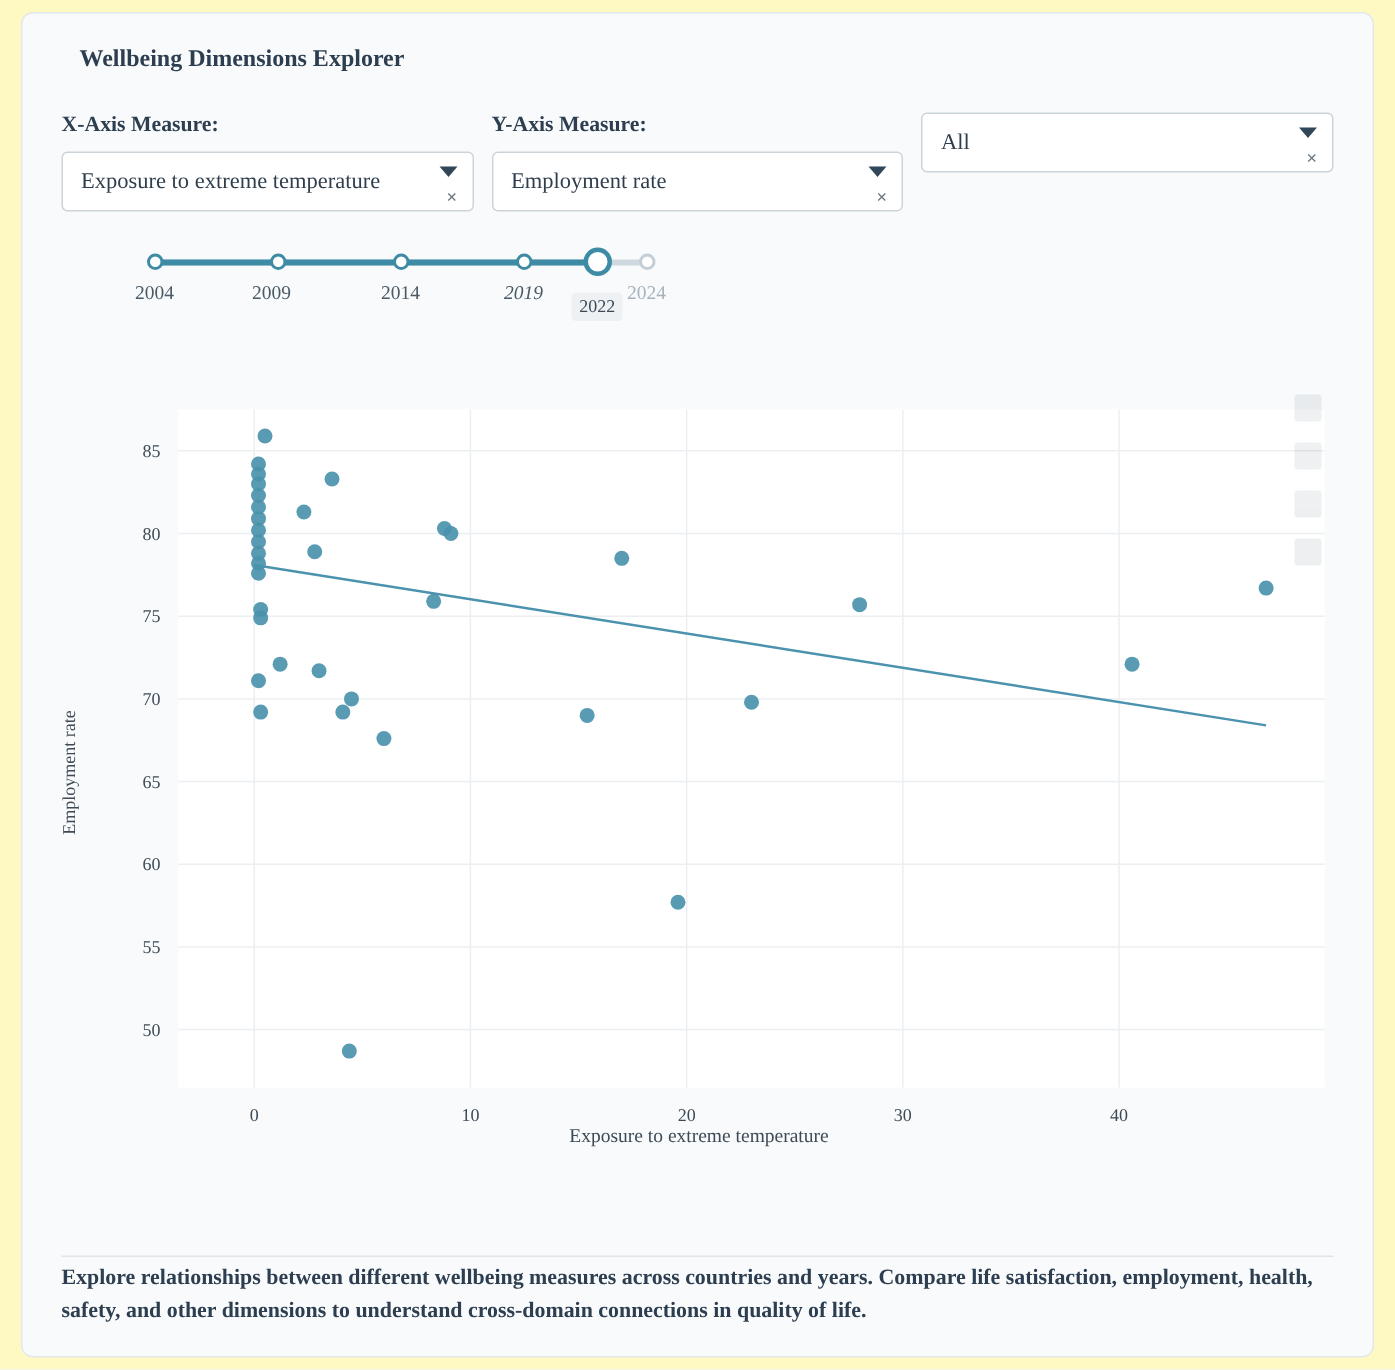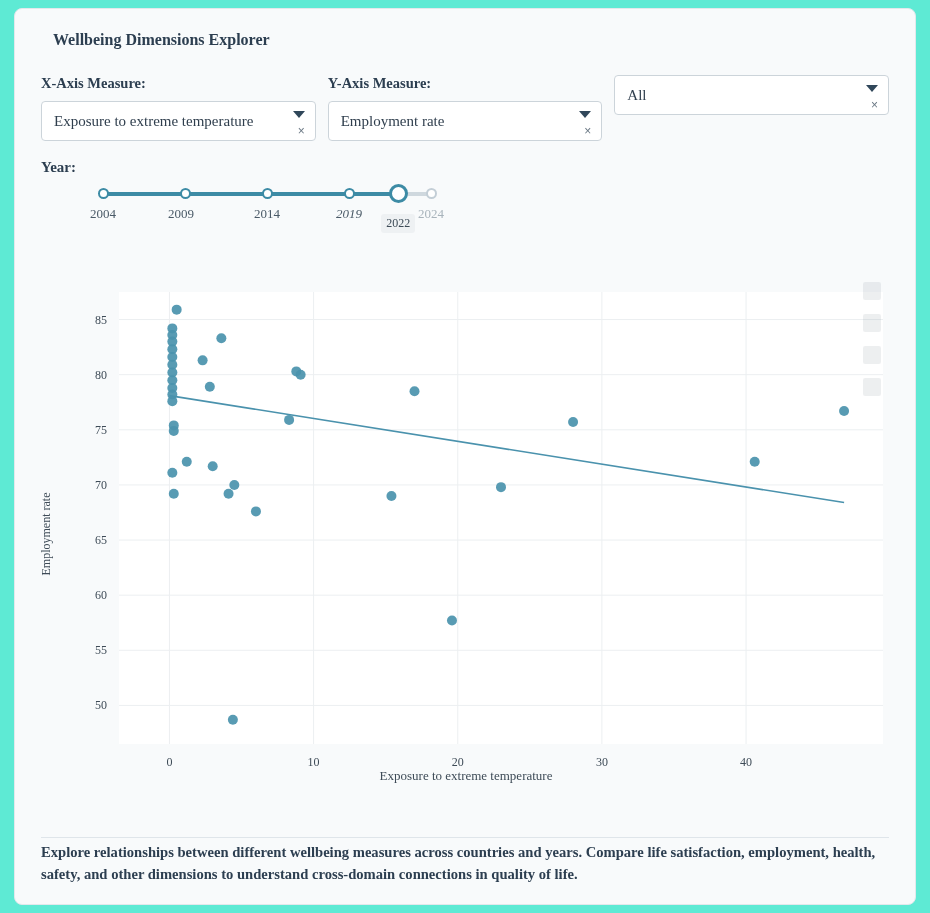--- a/index.html
+++ b/index.html
@@ -5,21 +5,21 @@
   html, body {
     margin: 0;
     padding: 0;
     background: #eef2f5;
     font-family: "Liberation Serif", serif;
   }
   .page {
     width: 930px;
     height: 913px;
     position: relative;
-    background: #5eead4;
+    background: #fef9c3;
     box-sizing: border-box;
     padding: 8px 14px 8px 14px;
   }
   .card {
     position: relative;
     width: 902px;
     height: 897px;
     background: #f8fafb;
     border: 1px solid #e3e8ec;
     border-radius: 8px;
@@ -89,21 +89,21 @@
   }
   .year-label {
     font-family: "Liberation Serif", serif;
     font-weight: bold;
     font-size: 15px;
     color: #2c3e50;
     margin: 18px 0 0 0;
   }
   .slider-wrap {
     position: relative;
-    margin-top: 16px;
+    margin-top: 32px;
     height: 54px;
     width: 400px;
   }
   .slider-track {
     position: absolute;
     left: 62px;
     top: 0px;
     width: 328px;
     height: 4px;
     background: #cfd8de;
@@ -251,21 +251,20 @@
       </div>
       <div class="control">
         <div class="select-box">
           <div class="select-value">All</div>
           <span class="caret"></span>
           <span class="clear-x">×</span>
         </div>
       </div>
     </div>
 
-    <div class="year-label">Year:</div>
 
     <div class="slider-wrap">
       <div class="slider-track"></div>
       <div class="slider-fill"></div>
       <div id="slider-marks">
           <div class="tick" style="left: 56.5px;"></div>
           <div class="tick-label" style="left: 62px;">2004</div>
           <div class="tick" style="left: 138.5px;"></div>
           <div class="tick-label" style="left: 140px;">2009</div>
           <div class="tick" style="left: 220.5px;"></div>

